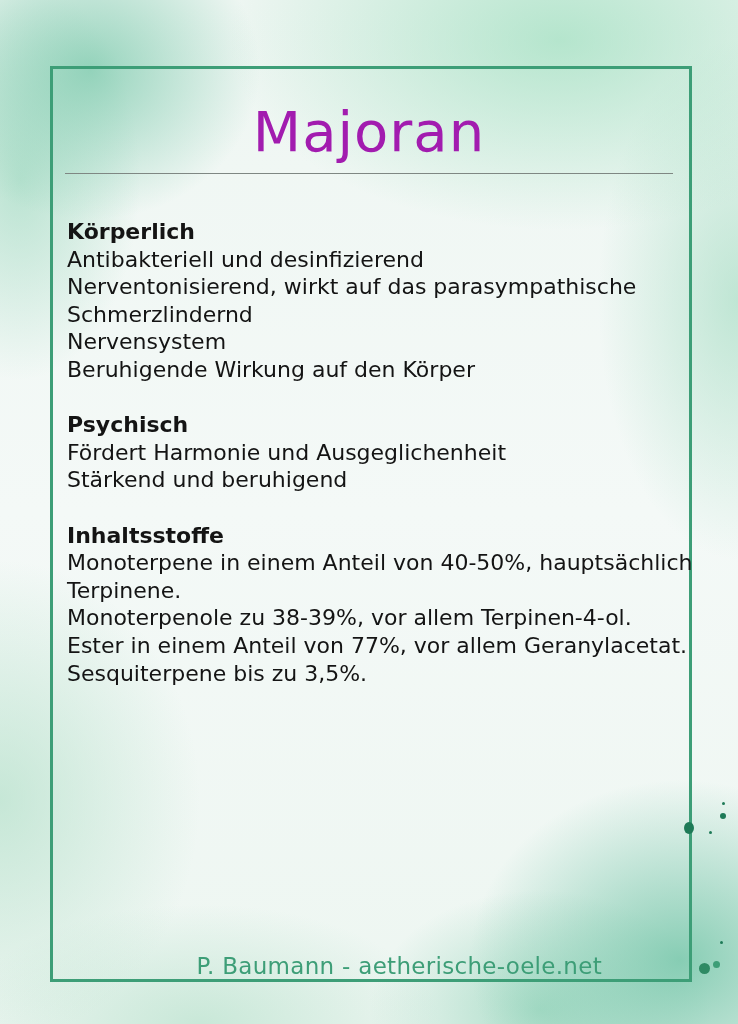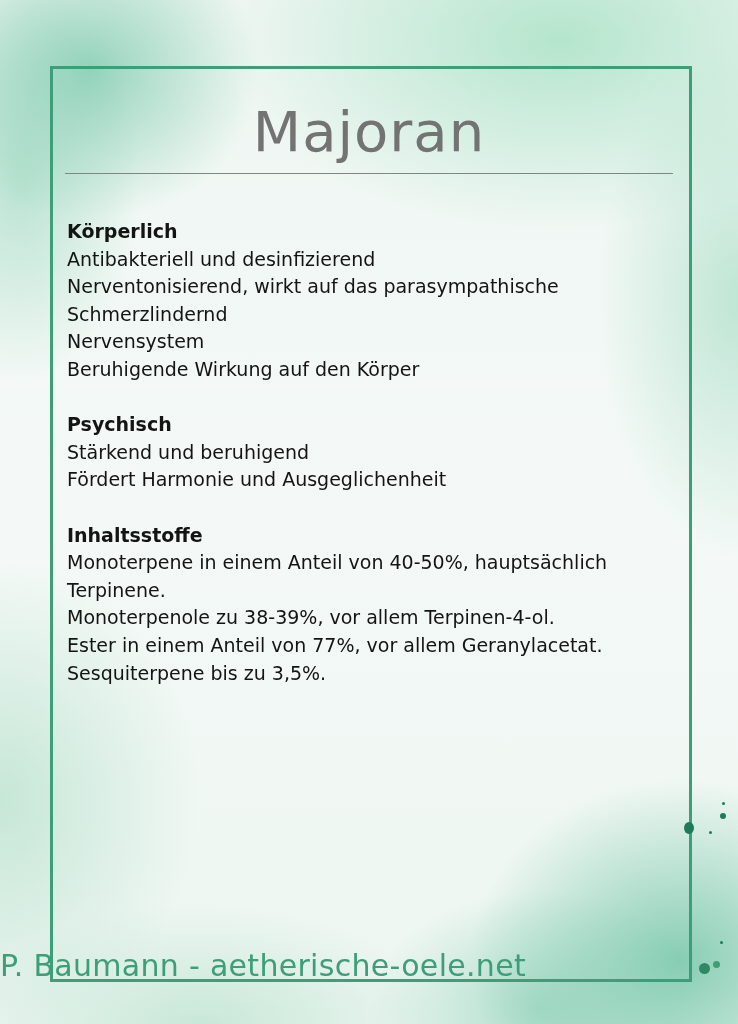--- a/index.html
+++ b/index.html
@@ -36,21 +36,21 @@
       height: 910px;
       border: 3px solid #3d9e77;
       box-sizing: content-box;
     }
     .title {
       position: absolute;
       left: 0;
       top: 92px;
       width: 738px;
       text-align: center;
-      color: #737373;
+      color: #a21caf;
       font-family: "DejaVu Sans", sans-serif;
       font-size: 56px;
       line-height: 80px;
       font-weight: normal;
       letter-spacing: 1px;
       margin: 0;
     }
     .divider {
       position: absolute;
       left: 65px;
@@ -58,42 +58,42 @@
       width: 608px;
       height: 1px;
       background: #7f8783;
     }
     .content {
       position: absolute;
       left: 67px;
       top: 218px;
       width: 610px;
       color: #141414;
-      font-size: 19px;
+      font-size: 22px;
       line-height: 27.6px;
     }
     .section {
       margin: 0 0 27.6px 0;
     }
     .section-heading {
       font-weight: bold;
       display: block;
     }
     .line {
       display: block;
       white-space: nowrap;
     }
     .footer {
       position: absolute;
       left: 0;
       top: 950px;
       width: 602px;
-      text-align: left;
+      text-align: right;
       color: #3d9e77;
-      font-size: 30px;
+      font-size: 23px;
       line-height: 32px;
       letter-spacing: 0.3px;
     }
     .splat {
       position: absolute;
       border-radius: 50%;
       background: #1e7a57;
     }
   </style>
 </head>
@@ -111,22 +111,22 @@
   <div class="section">
     <span class="section-heading">Körperlich</span>
     <span class="line">Antibakteriell und desinfizierend</span>
     <span class="line">Nerventonisierend, wirkt auf das parasympathische</span>
     <span class="line">Schmerzlindernd</span>
     <span class="line">Nervensystem</span>
     <span class="line">Beruhigende Wirkung auf den Körper</span>
   </div>
   <div class="section">
     <span class="section-heading">Psychisch</span>
+    <span class="line">Fördert Harmonie und Ausgeglichenheit</span>
     <span class="line">Stärkend und beruhigend</span>
-    <span class="line">Fördert Harmonie und Ausgeglichenheit</span>
   </div>
   <div class="section">
     <span class="section-heading">Inhaltsstoffe</span>
     <span class="line">Monoterpene in einem Anteil von 40-50%, hauptsächlich</span>
     <span class="line">Terpinene.</span>
     <span class="line">Monoterpenole zu 38-39%, vor allem Terpinen-4-ol.</span>
     <span class="line">Ester in einem Anteil von 77%, vor allem Geranylacetat.</span>
     <span class="line">Sesquiterpene bis zu 3,5%.</span>
   </div>
 </div>

